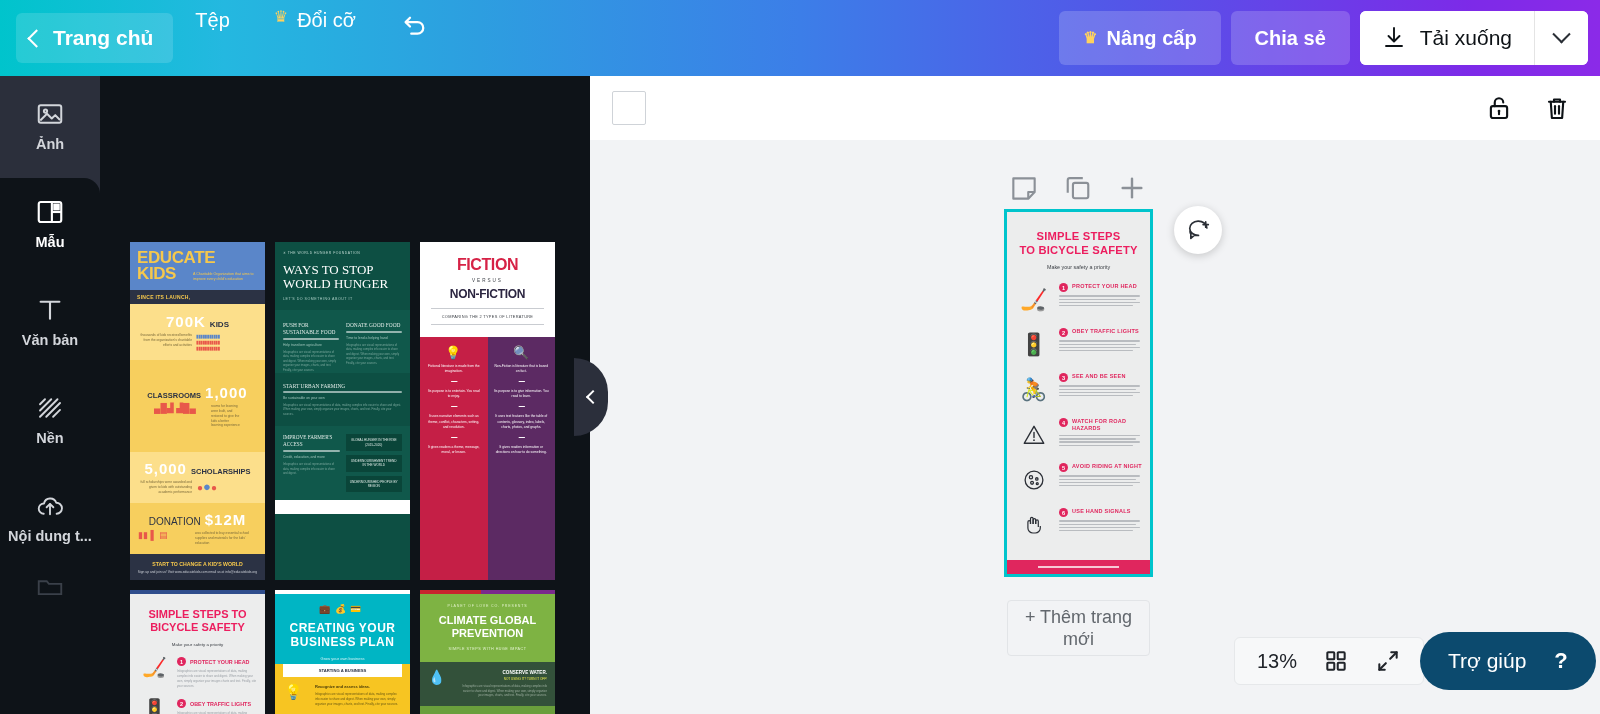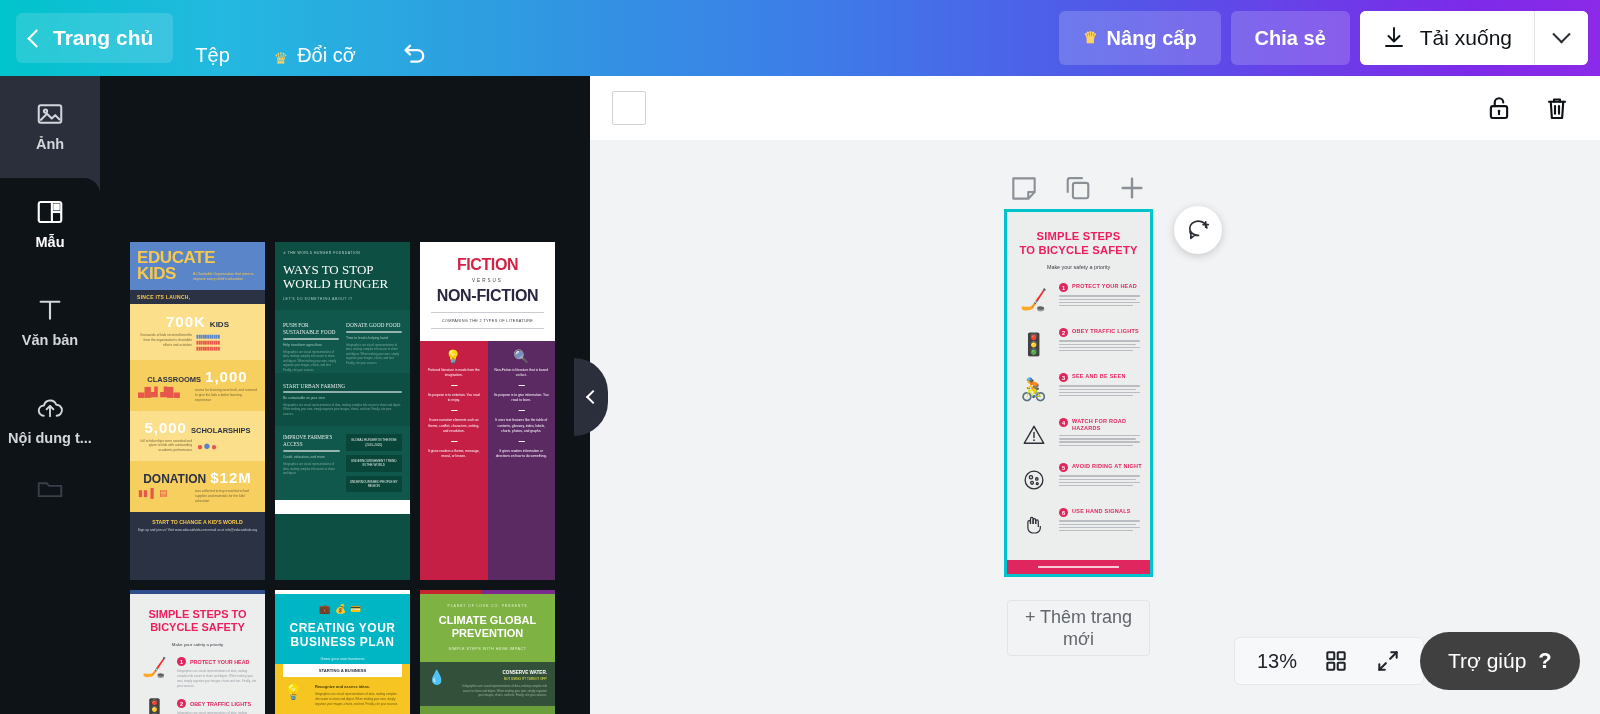--- a/index.html
+++ b/index.html
@@ -17,21 +17,21 @@
     display: flex; align-items: center; z-index: 40;
   }
   .tb-home {
     display: flex; align-items: center; gap: 10px;
     height: 50px; padding: 0 20px 0 14px; margin-left: 16px;
     border-radius: 6px; background: rgba(255,255,255,0.14);
     color: #fff; font-size: 21px; font-weight: bold; cursor: pointer;
   }
   .tb-item {
     color: #fff; font-size: 20px; padding: 0 22px; height: 58px;
-    display: flex; align-items: flex-end; gap: 9px; cursor: pointer;
+    display: flex; align-items: flex-start; gap: 9px; cursor: pointer;
     border-radius: 6px;
   }
   .chev-left { display:inline-block; width:13px; height:13px;
     border-left:2.6px solid #fff; border-bottom:2.6px solid #fff;
     transform: rotate(45deg); }
   .crown { font-size: 16px; color: #ffd25e; line-height: 1; }
 
   .tb-right { margin-left: auto; display: flex; align-items: center; padding-right: 12px; gap: 10px; }
   .btn-upgrade {
     display:flex; align-items:center; gap:9px;
@@ -171,22 +171,22 @@
   }
 
   #zoombar {
     position:absolute; left:644px; top:561px; height:48px;
     background:#f7f8f9; border:1px solid #e6e8ea; border-radius:6px;
     display:flex; align-items:center; gap:26px; padding: 0 22px; cursor:default;
   }
   #zoomval { font-size:20px; color:#20242a; }
   #helpbtn {
     position:absolute; left:830px; top:556px; height:58px; padding: 0 28px;
-    background:#404040; border-radius:29px; color:#fff; font-size:21px;
-    display:flex; align-items:center; gap:12px; cursor:pointer;
+    background:#0c4a6e; border-radius:29px; color:#fff; font-size:21px;
+    display:flex; align-items:center; gap:28px; cursor:pointer;
   }
   #helpbtn .qm { font-weight:bold; font-size:22px; }
 
   
   .tb-inner { width:135px; height:338px; position:relative; overflow:hidden; }
   .ttl { font-weight:bold; }
   .bar { background:rgba(255,255,255,.55); height:2px; margin:2px 0; border-radius:1px; }
 </style>
 </head>
 <body>
@@ -264,20 +264,30 @@
 
 
     <div class="rail-item">
       <svg class="rail-ic" viewBox="0 0 24 24" fill="none" stroke="#d3d6db" stroke-width="1.7" stroke-linecap="round">
         <path d="M4.5 5.4 H19.5"></path>
           <path d="M12 5.8 V19"></path>
       </svg>
       <div class="rail-label">Văn bản</div>
     </div>
 
+    <div class="rail-item">
+      <svg class="rail-ic" viewBox="0 0 24 24" fill="none" stroke="#d3d6db" stroke-width="1.5" stroke-linecap="round">
+        <path d="M4 14 L13 5"></path>
+          <path d="M4 19 L18 5"></path>
+          <path d="M9 19 L20 8"></path>
+          <path d="M14.5 19 L20 13.5"></path>
+        <path d="M4 9 L8 5"></path>
+      </svg>
+      <div class="rail-label">Nền</div>
+    </div>
 
     <div class="rail-item">
       <svg class="rail-ic" viewBox="0 0 24 24" fill="none" stroke="#d3d6db" stroke-width="1.5" stroke-linecap="round" stroke-linejoin="round">
         <path d="M7 18.2 A4.1 4.1 0 0 1 7.2 10 A5.1 5.1 0 0 1 17 9.4 A3.9 3.9 0 0 1 17.3 18.2"></path>
         <path d="M12 18.6 V10.6"></path>
           <path d="M9.3 13 L12 10.3 L14.7 13"></path>
       </svg>
       <div class="rail-label">Nội dung t...</div>
     </div>
 
@@ -310,21 +320,21 @@
               </div>
               <div style="display:flex;gap:4px;margin-top:3px">
                 <div style="width:54px;color:#7b6a3a;font-size:3.3px;text-align:right;line-height:1.5">thousands of kids received benefits from the organization's charitable efforts and activities</div>
                 <div style="flex:1">
                   <div style="color:#5a86c9;font-size:5px;letter-spacing:-.6px">▮▮▮▮▮▮▮▮▮▮▮</div>
                   <div style="color:#e8584a;font-size:5px;letter-spacing:-.6px">▮▮▮▮▮▮▮▮▮▮▮</div>
                   <div style="color:#e8584a;font-size:5px;letter-spacing:-.6px">▮▮▮▮▮▮▮▮▮▮▮</div>
                 </div>
               </div>
             </div>
-            <div style="background:#f7cf5e;padding:8px;">
+            <div style="background:#f7cf5e;padding:24px;">
               <div style="display:flex;align-items:baseline;gap:4px;justify-content:center">
                 <span style="color:#2b3244;font-weight:bold;font-size:7.5px">CLASSROOMS</span>
                 <span style="color:#fff;font-weight:bold;font-size:15px;letter-spacing:1px">1,000</span>
               </div>
               <div style="display:flex;gap:5px;margin-top:3px">
                 <div style="width:52px;font-size:9px;color:#e8584a;line-height:1">▄█▟ ▟█▄</div>
                 <div style="flex:1;color:#7b6a3a;font-size:3.3px;line-height:1.5">rooms for learning were built, and restored to give the kids a better learning experience</div>
               </div>
             </div>
             <div style="background:#fcdf8b;padding:8px;">
@@ -332,21 +342,21 @@
                 <span style="color:#fff;font-weight:bold;font-size:15px;letter-spacing:1px">5,000</span>
                 <span style="color:#2b3244;font-weight:bold;font-size:7.5px">SCHOLARSHIPS</span>
               </div>
               <div style="display:flex;gap:5px;margin-top:3px">
                 <div style="width:54px;color:#7b6a3a;font-size:3.3px;text-align:right;line-height:1.5">full scholarships were awarded and given to kids with outstanding academic performance</div>
                 <div style="flex:1;font-size:10px;line-height:1;color:#e8584a">●<span style="color:#5a86c9;font-size:13px">●</span>●</div>
               </div>
             </div>
             <div style="background:#f7cf5e;padding:8px;">
               <div style="display:flex;align-items:baseline;gap:4px;justify-content:center">
-                <span style="color:#2b3244;font-weight:bold;font-size:12px">DONATION</span>
+                <span style="color:#2b3244;font-weight:normal;font-size:10px">DONATION</span>
                 <span style="color:#fff;font-weight:bold;font-size:15px;letter-spacing:1px">$12M</span>
               </div>
               <div style="display:flex;gap:5px;margin-top:3px">
                 <div style="width:52px;font-size:9px;color:#e8584a;line-height:1">▮▮ ▌ ▤</div>
                 <div style="flex:1;color:#7b6a3a;font-size:3.3px;line-height:1.5">was collected to buy essential school supplies and materials for the kids' education</div>
               </div>
             </div>
             <div style="background:#2b3244;padding:7px 6px;text-align:center">
               <div style="color:#f6c84c;font-size:5.2px;font-weight:bold">START TO CHANGE A KID'S WORLD</div>
               <div style="color:#c9cdd4;font-size:3.3px;margin-top:3px;line-height:1.5">Sign up and join us! Visit www.educatekids.com email us at info@educatekids.org</div>
@@ -396,21 +406,21 @@
             </div>
             <div style="background:#fff;height:14px"></div>
           </div>
         </div>
 
         <div class="thumb">
           <div class="tb-inner" style="background:#2b3244">
             <div style="background:#fff;padding:14px 9px 12px 9px;text-align:center">
               <div style="color:#d62246;font-weight:bold;font-size:16px;letter-spacing:-.4px">FICTION</div>
               <div style="color:#3b3f45;font-size:4.6px;letter-spacing:2px;margin:4px 0">VERSUS</div>
-              <div style="color:#2b2540;font-weight:bold;font-size:16px;letter-spacing:-.3px">NON-FICTION</div>
+              <div style="color:#2b2540;font-weight:bold;font-size:12px;letter-spacing:-.3px">NON-FICTION</div>
               <div style="height:1px;background:#c9ccd1;margin:7px 2px 5px 2px"></div>
               <div style="color:#3b3f45;font-size:3.9px;letter-spacing:.3px">COMPARING THE 2 TYPES OF LITERATURE</div>
               <div style="height:1px;background:#c9ccd1;margin:5px 2px 0 2px"></div>
             </div>
             <div style="display:flex;height:100%">
               <div style="flex:1;background:#c51f46;padding:9px 6px;text-align:center">
                 <div style="font-size:13px;color:#fff;line-height:1">💡</div>
                 <div style="color:#fff;font-size:3.3px;line-height:1.55;margin-top:5px">Fictional literature is made from the imagination.</div>
                 <div style="color:#fff;font-size:4px;margin:5px 0;letter-spacing:-1px">••••••••••••••</div>
                 <div style="color:#fff;font-size:3.3px;line-height:1.55">Its purpose is to entertain. You read to enjoy.</div>

